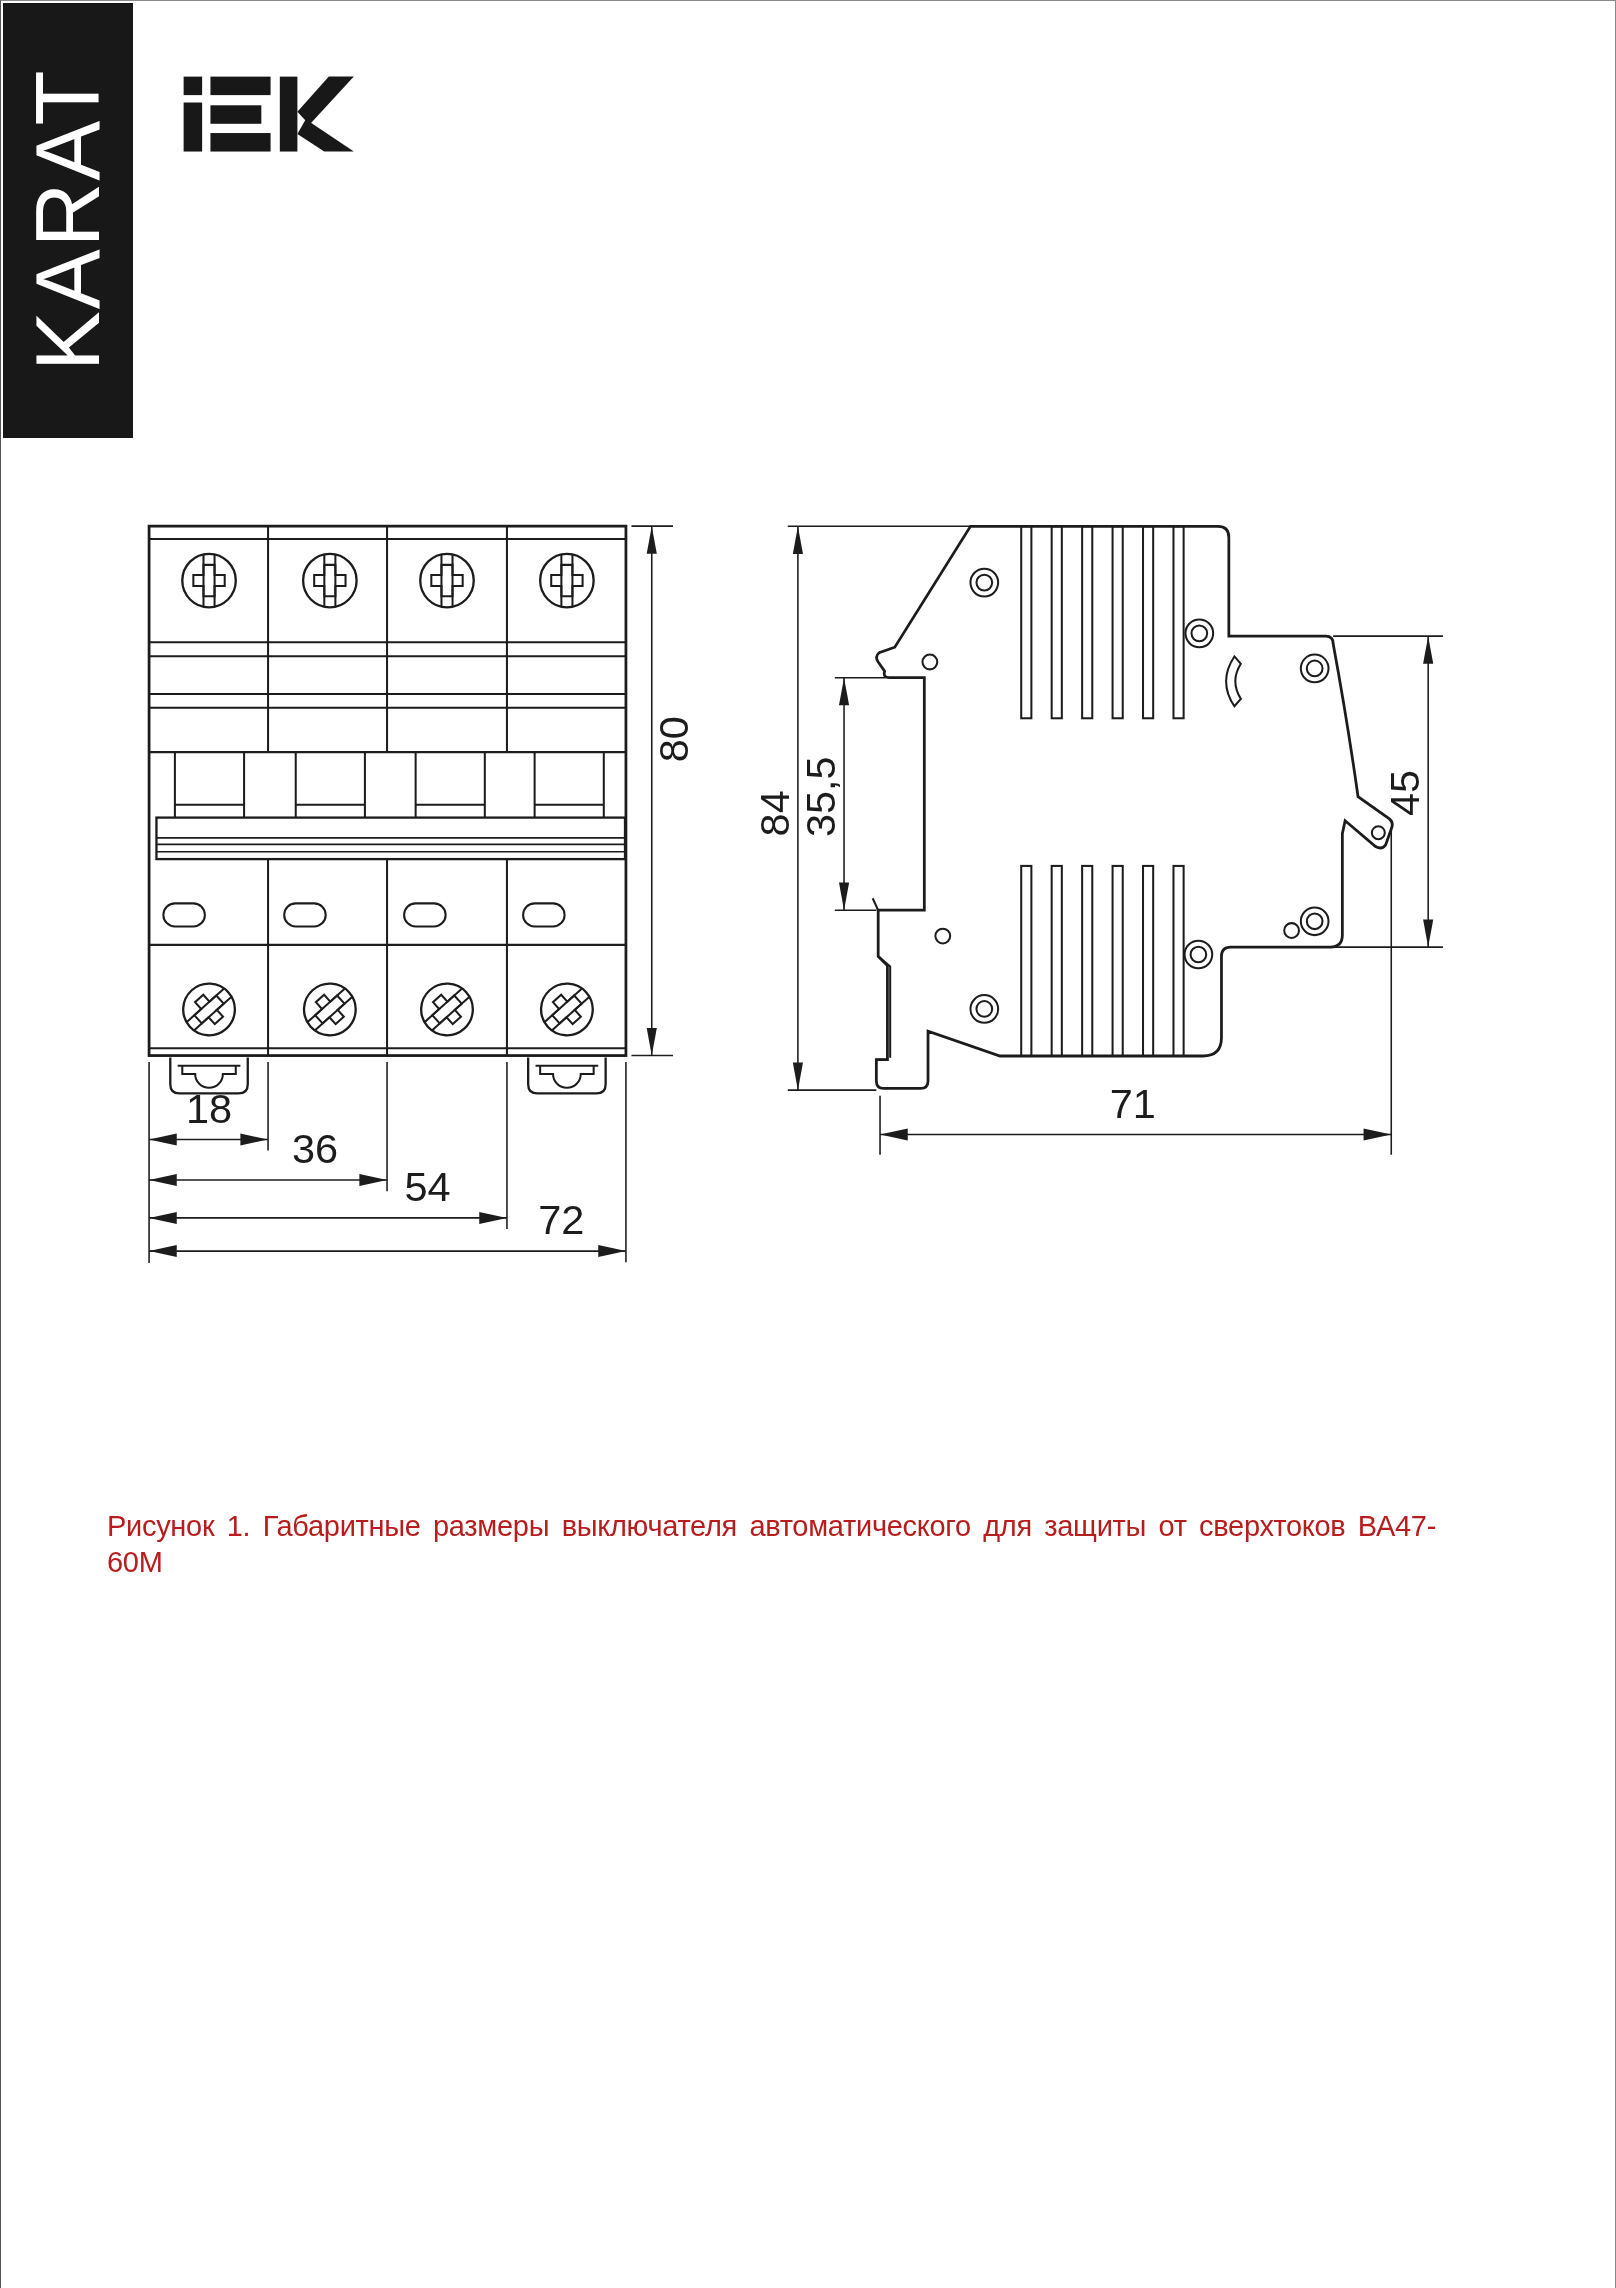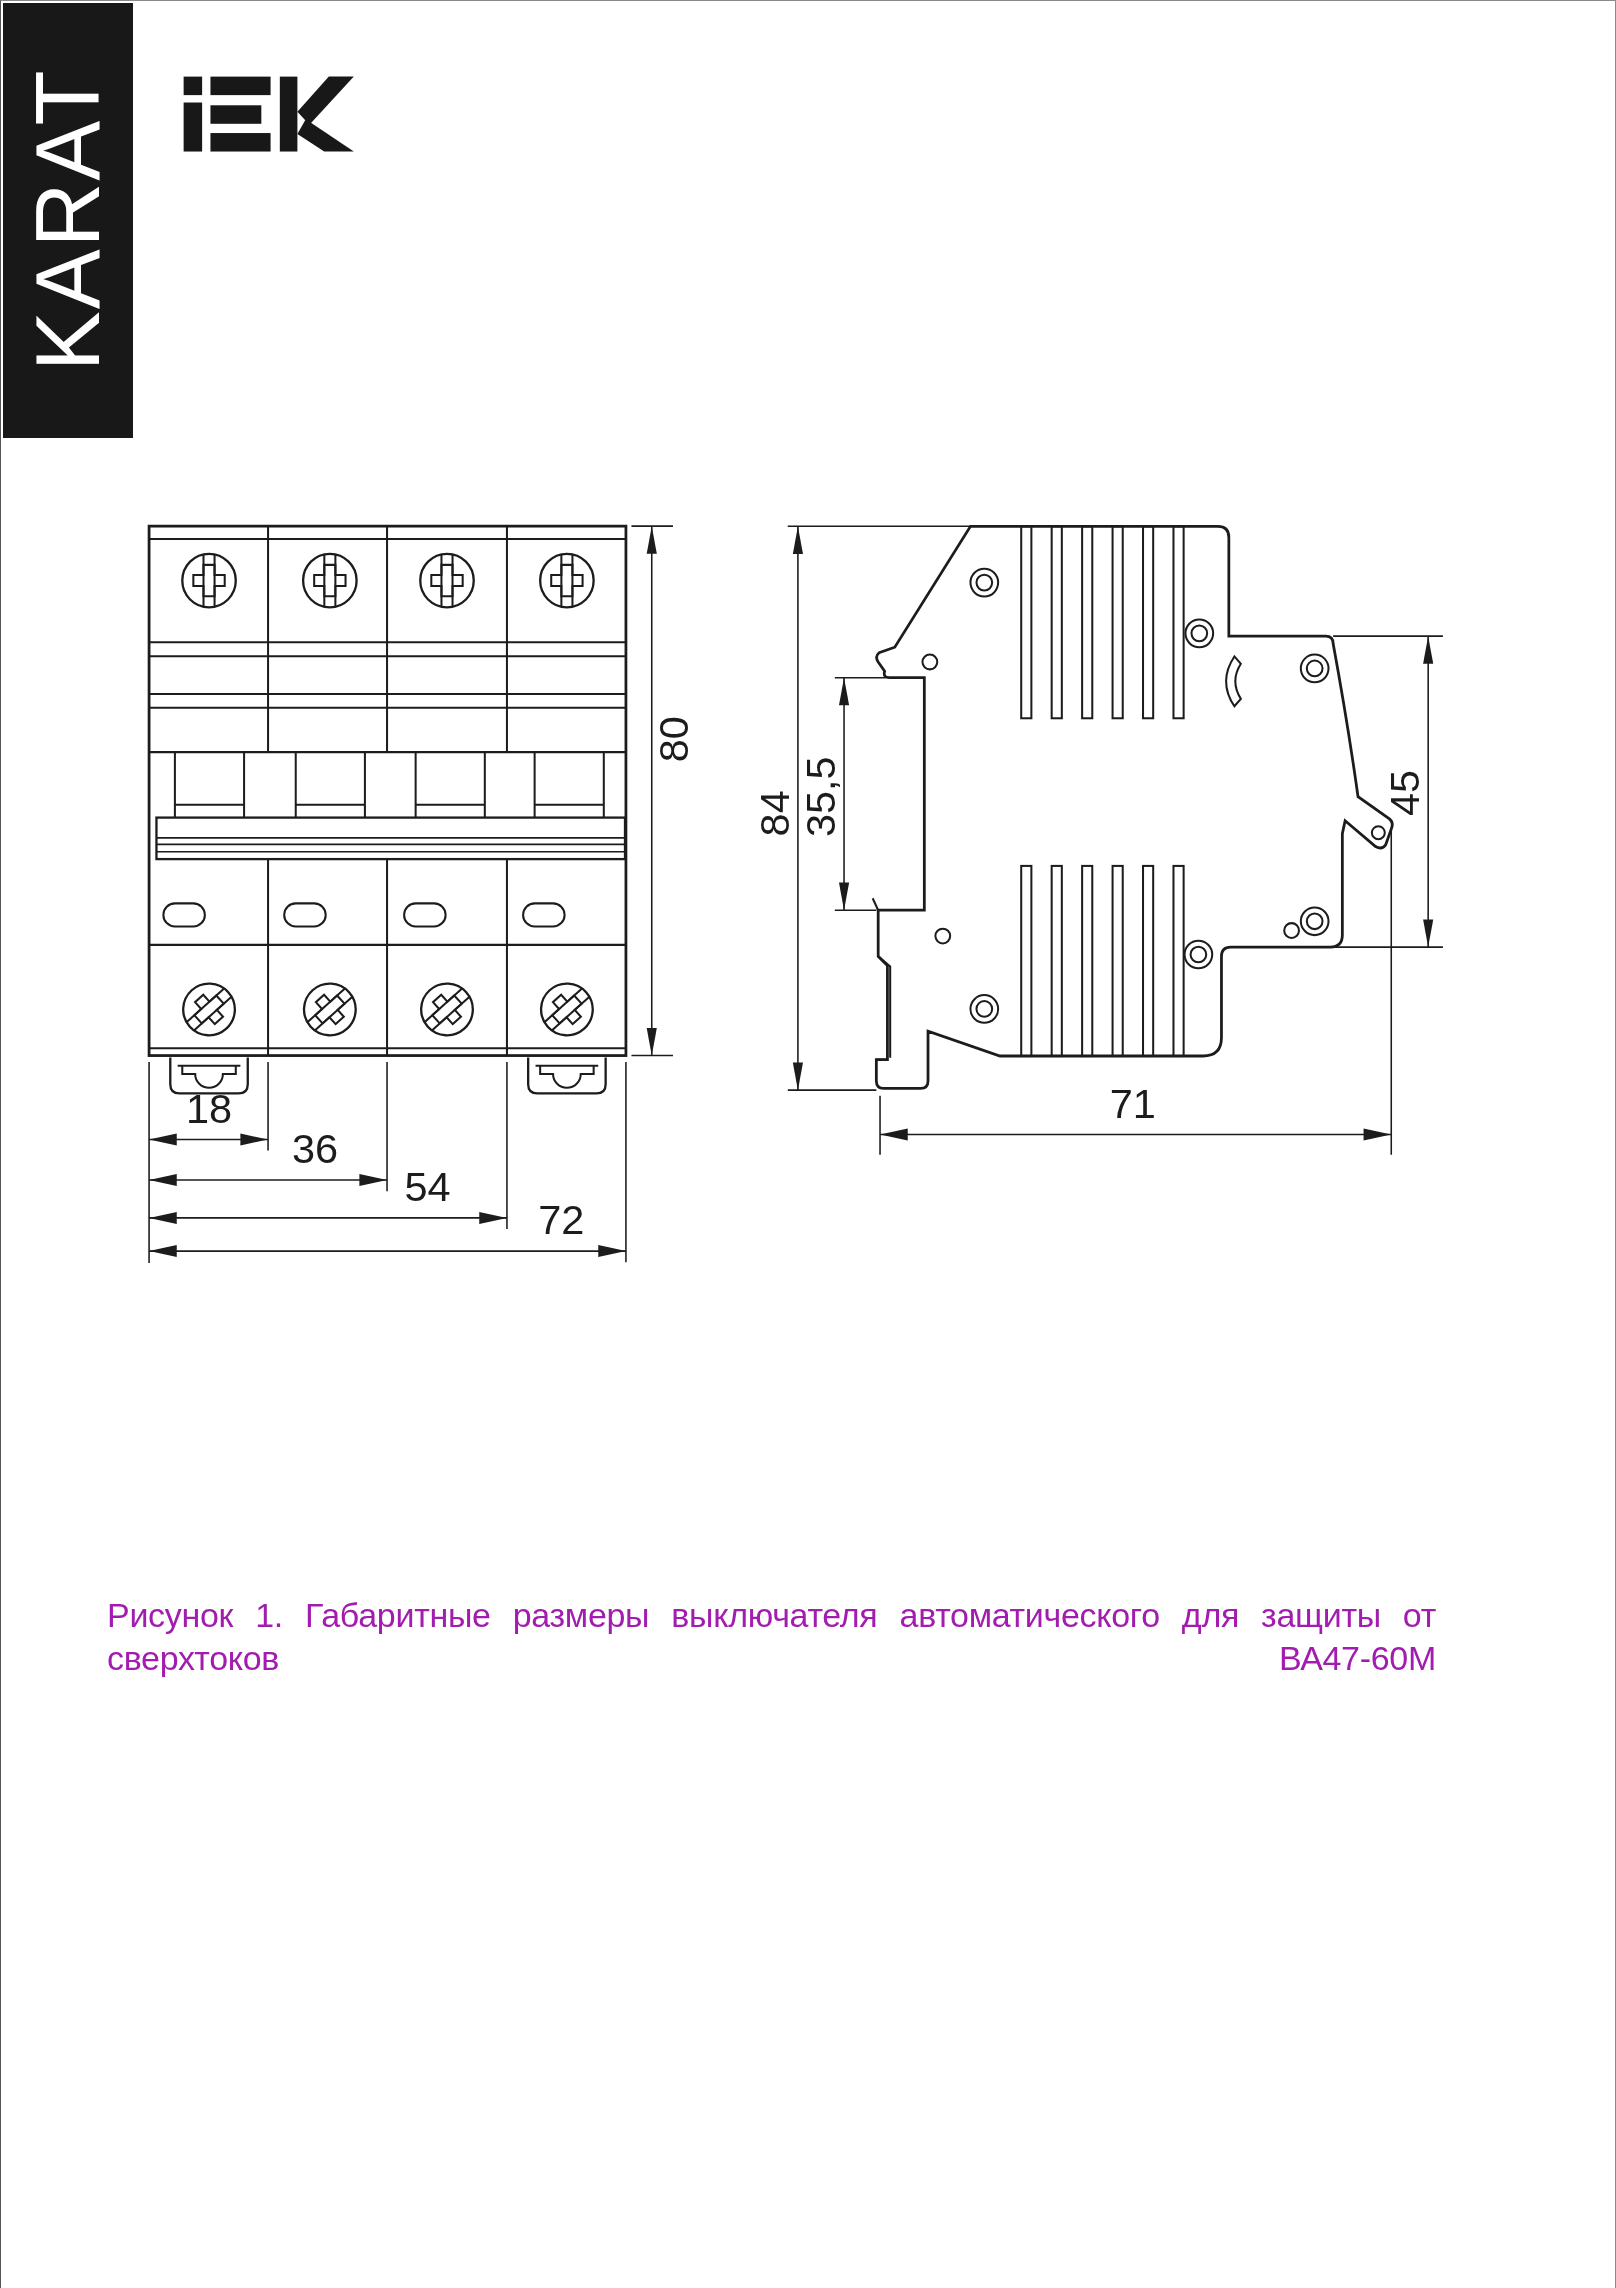--- a/index.html
+++ b/index.html
@@ -17,23 +17,23 @@
     position:absolute; left:50%; top:50%;
     transform:translate(-50%,-50%) rotate(-90deg);
     white-space:nowrap; color:#ffffff; font-size:90px; letter-spacing:1.8px;
     font-family:"Liberation Sans", sans-serif;
   }
   .iek-logo { position:absolute; left:178px; top:70px; }
   .drawing-svg { position:absolute; }
   .fv { left:88px; top:503px; }
   .sv { left:748px; top:503px; }
   .caption {
-    position:absolute; left:106px; top:1593px; width:1329px;
-    font-size:34px; line-height:1.25; letter-spacing:-0.3px;
-    text-align:justify; text-align-last:justify; color:#a21caf;
+    position:absolute; left:106px; top:1507px; width:1329px;
+    font-size:29px; line-height:1.25; letter-spacing:-0.3px;
+    text-align:justify; text-align-last:justify; color:#b91c1c;
   }
   
   .s3  { stroke:#1c1c1c; stroke-width:3;   fill:none; }
   .s25 { stroke:#1c1c1c; stroke-width:2.5; fill:none; }
   .s2  { stroke:#1c1c1c; stroke-width:2.2; fill:none; }
   .s15 { stroke:#1c1c1c; stroke-width:1.7; fill:none; }
   .wfill { fill:#ffffff; }
   .arr { fill:#1c1c1c; stroke:none; }
   .dim-text { font-family:"Liberation Sans", sans-serif; font-size:45px; fill:#1c1c1c; }
 </style>

